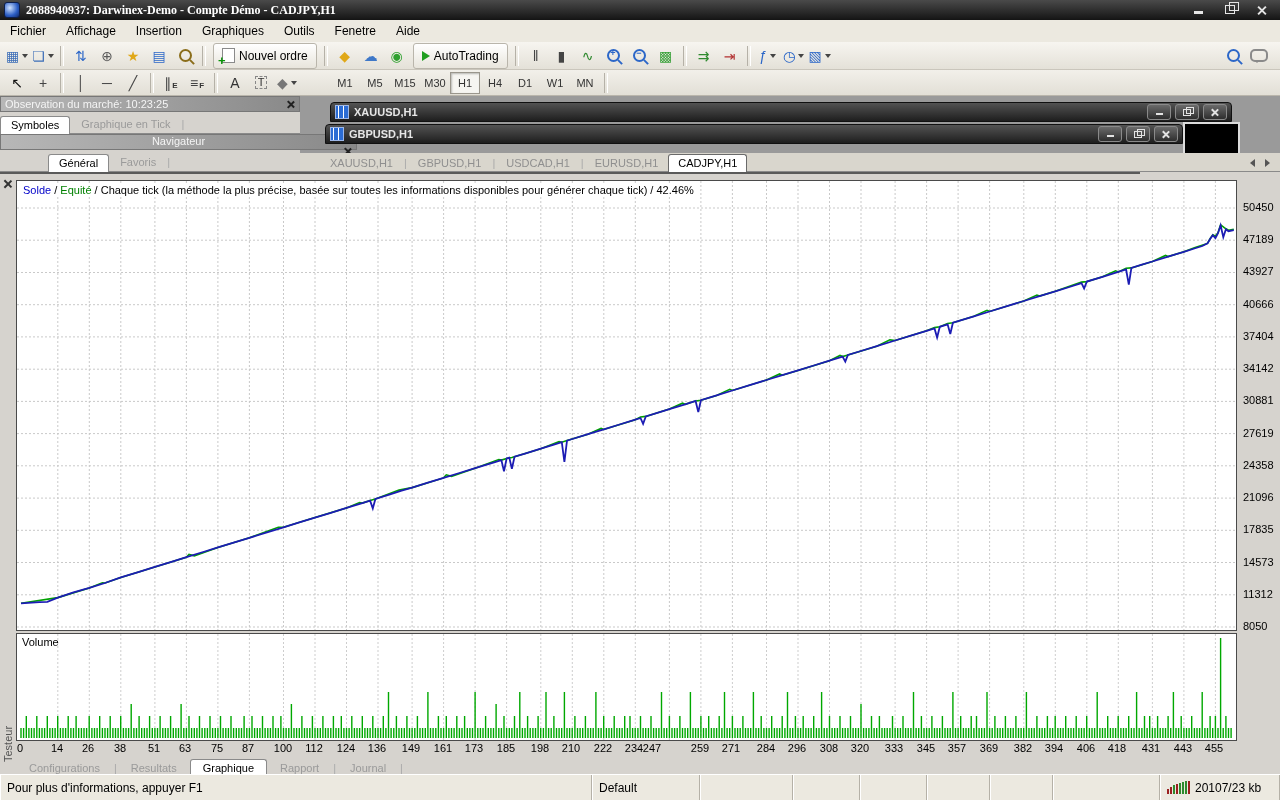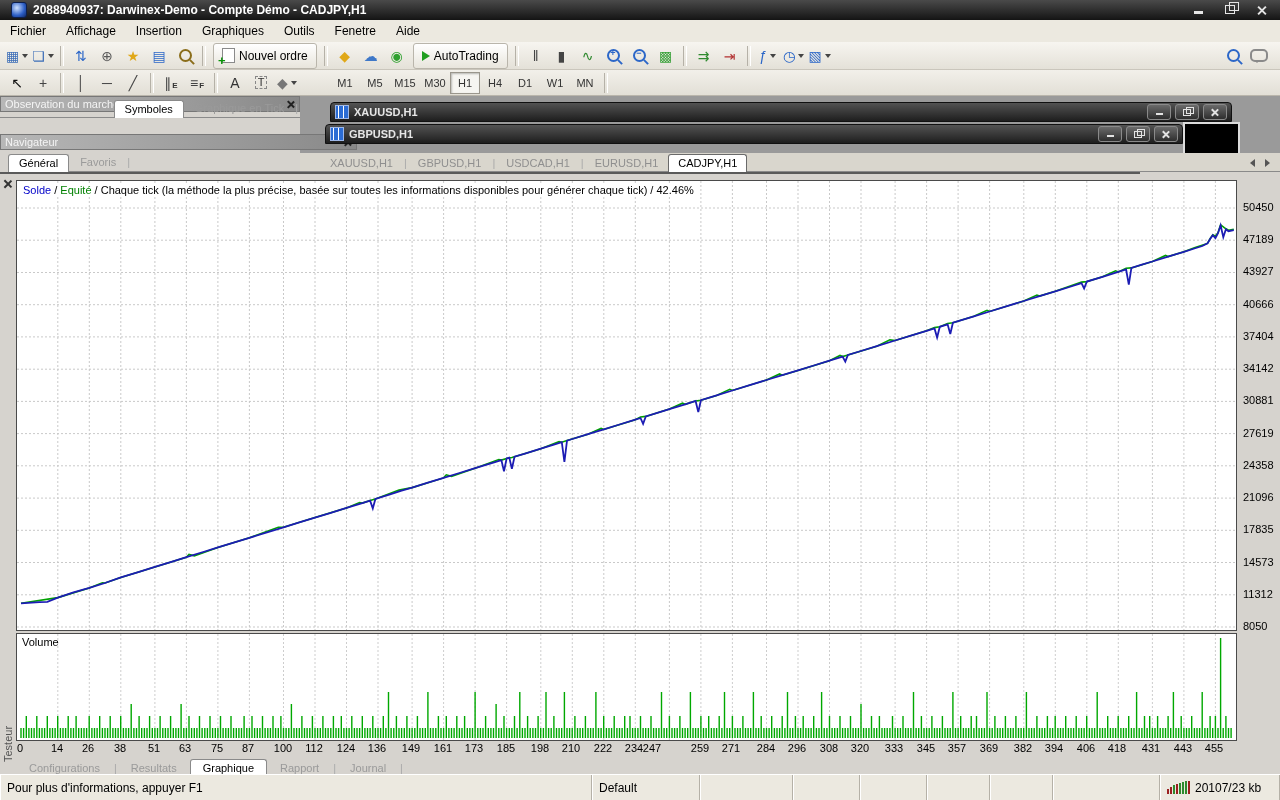--- a/index.html
+++ b/index.html
@@ -1,21 +1,21 @@
 <!DOCTYPE html>
 <html><head>
 <meta charset="utf-8">
 <style>
   html,body{margin:0;padding:0;background:#777;}
   #app{position:relative;width:1280px;height:800px;overflow:hidden;
        font-family:"Liberation Sans","DejaVu Sans",sans-serif;font-size:11px;color:#000;
        background:#d6d3ce;}
   
   .titlebar{position:absolute;left:0;top:0;width:1280px;height:20px;
-    background:linear-gradient(#4a4a4a,#141414);display:flex;align-items:center;padding-left:11px;box-sizing:border-box;}
+    background:linear-gradient(#4a4a4a,#141414);display:flex;align-items:center;padding-left:4px;box-sizing:border-box;font-family:Liberation Serif, serif;}
   .appicon{width:14px;height:14px;border-radius:3px;background:radial-gradient(circle at 35% 35%,#cfe2ff,#2b5dc4 60%,#122a66);border:1px solid #0d1f4d;}
   .titlebar .title{color:#fff;font-weight:bold;font-size:12px;margin-left:6px;white-space:nowrap;}
   .winbtns{position:absolute;right:6px;top:2px;display:flex;gap:8px;align-items:center;color:#e5e5e5;}
   .wbtn{width:24px;height:15px;display:flex;align-items:center;justify-content:center;cursor:default;}
   .ic-min{width:9px;height:3px;background:currentColor;margin-top:6px;}
   .ic-restore{position:relative;width:8px;height:7px;border:1px solid currentColor;}
   .ic-restore::before{content:"";position:absolute;top:-4px;left:3px;width:8px;height:7px;border:1px solid currentColor;}
   .ic-close{position:relative;width:10px;height:10px;}
   .ic-close::before,.ic-close::after{content:"";position:absolute;left:4px;top:0;width:2px;height:11px;background:currentColor;}
   .ic-close::before{transform:rotate(45deg);} .ic-close::after{transform:rotate(-45deg);}
@@ -290,31 +290,31 @@
       </span>
       <span class="tbsep"></span>
     </div>
 
   <div class="workspace"></div>
 
   <div class="panel-caption" style="left:0;top:96px;width:300px;">
     <span>Observation du marché: 10:23:25</span>
     <span class="cap-close"></span>
   </div>
-  <div class="panel-tabs" id="mw-tabs" style="left:0;top:96px;width:300px;justify-content:flex-end;">
+  <div class="panel-tabs" id="mw-tabs" style="left:0;top:112px;width:300px;">
       <span class="ptab active">Symboles</span>
       <span class="ptab">Graphique en Tick</span>
       <span class="ptab-sep">|</span>
     </div>
 
-  <div class="panel-caption" style="left:0;top:134px;width:357px;">
+  <div class="panel-caption" style="left:0;top:134px;width:357px;flex-direction:column;">
     <span>Navigateur</span>
     <span class="cap-close"></span>
   </div>
-  <div class="panel-tabs" id="nav-tabs" style="left:8px;top:150px;width:300px;">
+  <div class="panel-tabs" id="nav-tabs" style="left:0;top:150px;width:300px;padding-left:48px;">
       <span class="ptab active">Général</span>
       <span class="ptab">Favoris</span>
       <span class="ptab-sep">|</span>
     </div>
 
   <div class="xau-sliver"></div>
   <div class="chartwin" style="left:330px;top:102px;width:902px;z-index:2;">
     <span class="cw-icon"></span>
     <span>XAUUSD,H1</span>
     <div class="cw-btns">

